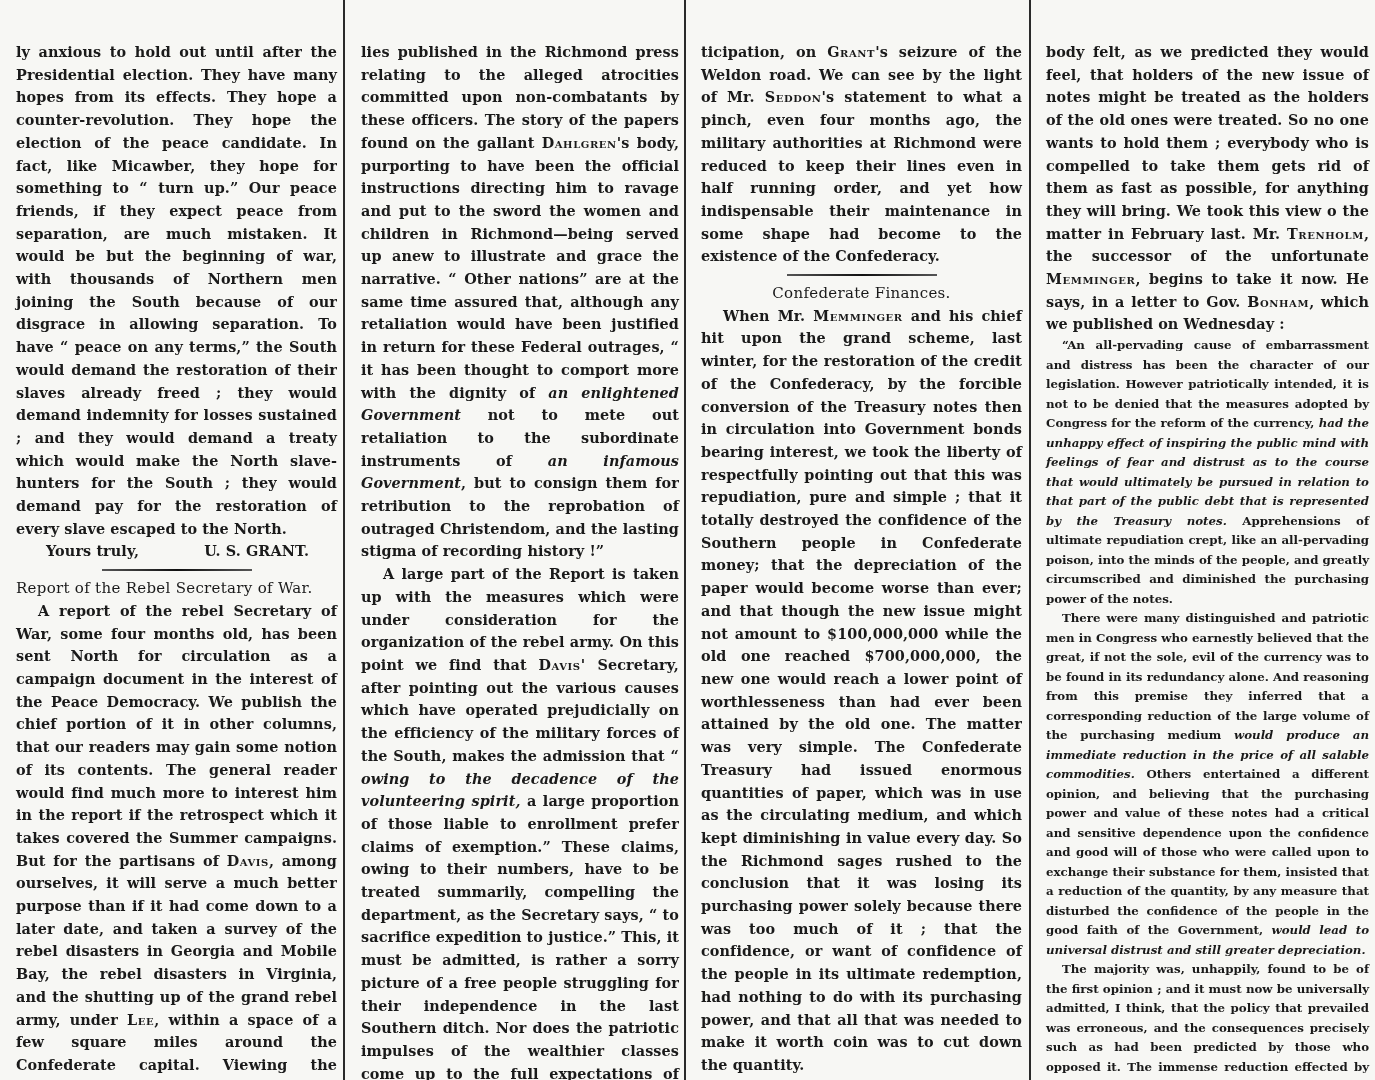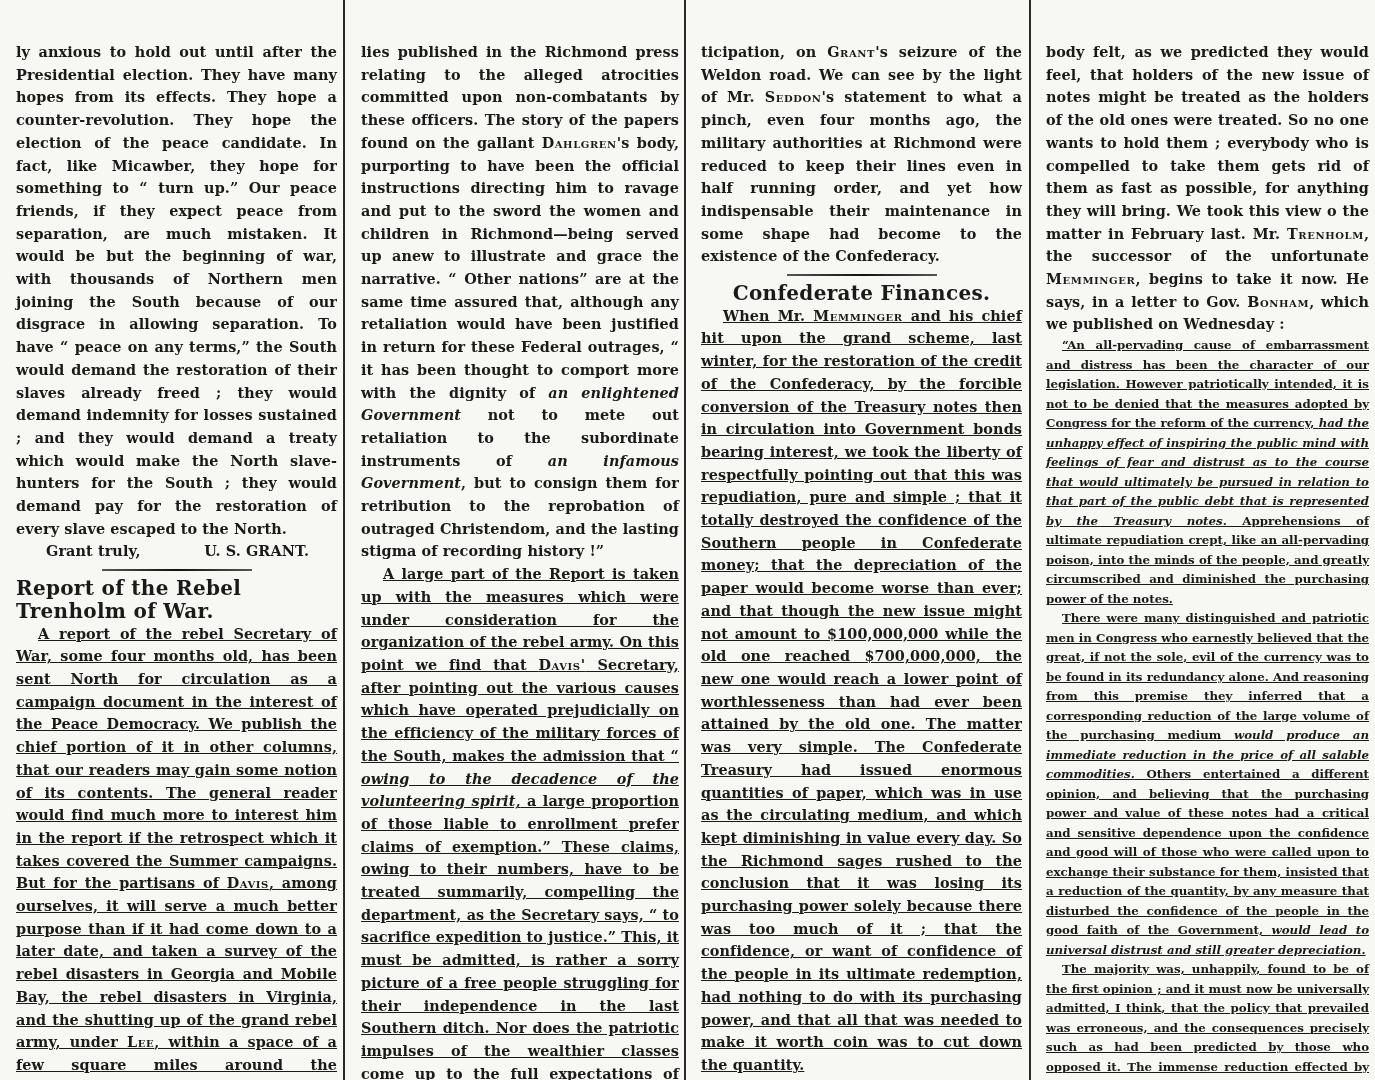--- a/index.html
+++ b/index.html
@@ -12,57 +12,57 @@
   .page { position:relative; width:1375px; height:1080px; }
   .col {
     position:absolute; top:0; height:1080px;
     box-sizing:border-box; padding:3px 6px 0 16px;
     font-size:14.4px; line-height:22.7px;
     text-align:justify; font-weight:bold;
     letter-spacing:0.1px;
     margin-top:38px;
   }
   .col p { margin:0; }
-  .col p.indent { text-indent:22px;text-decoration:underline; }
+  .col p.indent { text-indent:22px; }
   #c1 { left:0; width:343px; }
   #c2 { left:345px; width:340px;border-radius:17px; }
   #c3 { left:685px; width:343px; }
   #c4 { left:1030px; width:345px;border-radius:24px; }
   .rule {
     position:absolute; top:0; width:2px; background:#2a2a2a;
   }
   .sc { font-variant:small-caps; letter-spacing:0.6px; }
   .it { font-style:italic; font-weight:bold; }
   .signature { display:flex; justify-content:space-between; padding:0 28px 0 30px; }
   .divider {
     height:2px; width:150px; margin:6px auto 6px auto;
     background:linear-gradient(90deg,#555,#111 50%,#555);
   }
-  .headline { font-size:20px; font-weight:bold; text-align:left; letter-spacing:0.3px; }
+  .headline { font-size:15px; font-weight:normal; text-align:left; letter-spacing:0.3px; }
   .headline.center { text-align:center; }
   .quote { font-size:11.8px; line-height:19.5px; letter-spacing:0; }
   .quote p.indent { text-indent:16px; }
 </style>
 </head>
 <body>
 
 <div class="page">
 
   <div class="rule" style="left:343px;height:1080px"></div>
   <div class="rule" style="left:684px;top:0;height:1080px"></div>
   <div class="rule" style="left:1029px;top:0;height:1080px"></div>
 
   <div class="col" id="c1">
     <p>ly anxious to hold out until after the Presidential election. They have many hopes from its effects. They hope a counter-revolution. They hope the election of the peace candidate. In fact, like Micawber, they hope for something to “ turn up.” Our peace friends, if they expect peace from separation, are much mistaken. It would be but the beginning of war, with thousands of Northern men joining the South because of our disgrace in allowing separation. To have “ peace on any terms,” the South would demand the restoration of their slaves already freed ; they would demand indemnity for losses sustained ; and they would demand a treaty which would make the North slave-hunters for the South ; they would demand pay for the restoration of every slave escaped to the North.</p>
     <div class="signature">
-      <span>Grant truly,</span>
+      <span>Yours truly,</span>
       <span>U. S. GRANT.</span>
     </div>
     <div class="divider"></div>
-    <div class="headline">Report of the Rebel Trenholm of War.</div>
+    <div class="headline">Report of the Rebel Secretary of War.</div>
     <p class="indent"><span>A report of the rebel Secretary of War, some four months old, has been sent North for circulation as a campaign document in the interest of the Peace Democracy. We publish the chief portion of it in other columns, that our readers may gain some notion of its contents. The general reader would find much more to interest him in the report if the retrospect which it takes covered the Summer campaigns. But for the partisans of </span><span class="sc">Davis</span><span>, among ourselves, it will serve a much better purpose than if it had come down to a later date, and taken a survey of the rebel disasters in Georgia and Mobile Bay, the rebel disasters in Virginia, and the shutting up of the grand rebel army, under </span><span class="sc">Lee</span><span>, within a space of a few square miles around the Confederate capital. Viewing the matter in this light, one of the McClellan organs here introduces its readers to the report with the remark that “ it is an able document, clear and well written, and presents the Southern face of the war in a light so favorable as to attract, without doubt, </span></p>
 
   </div>
 
   <div class="col" id="c2">
     <p><span>lies published in the Richmond press relating to the alleged atrocities committed upon non-combatants by these officers. The story of the papers found on the gallant </span><span class="sc">Dahlgren</span><span>'s body, purporting to have been the official instructions directing him to ravage and put to the sword the women and children in Richmond—being served up anew to illustrate and grace the narrative. “ Other nations” are at the same time assured that, although any retaliation would have been justified in return for these Federal outrages, “ it has been thought to comport more with the dignity of </span><span class="it">an enlightened Government</span><span> not to mete out retaliation to the subordinate instruments of </span><span class="it">an infamous Government</span><span>, but to consign them for retribution to the reprobation of outraged Christendom, and the lasting stigma of recording history !”</span></p>
     <p class="indent"><span>A large part of the Report is taken up with the measures which were under consideration for the organization of the rebel army. On this point we find that </span><span class="sc">Davis'</span><span> Secretary, after pointing out the various causes which have operated prejudicially on the efficiency of the military forces of the South, makes the admission that “ </span><span class="it">owing to the decadence of the volunteering spirit,</span><span> a large proportion of those liable to enrollment prefer claims of exemption.” These claims, owing to their numbers, have to be treated summarily, compelling the department, as the Secretary says, “ to sacrifice expedition to justice.” This, it must be admitted, is rather a sorry picture of a free people struggling for their independence in the last Southern ditch. Nor does the patriotic impulses of the wealthier classes come up to the full expectations of their benignant rulers. Mr. Secretary </span><span class="sc">Seddon</span><span> complains that the farmers won't sell their grain for Confederate currency, and he advises that their grain be taken from them at a Government valuation. Nay, further, he charges that railway boards of directors do not freely give up their lines of transportation in all cases. And as the Government must have transportation, he recommends that the iron of old lines be taken up and rolled into new rails for such roads as the military authorities </span></p>
 
   </div>
 

